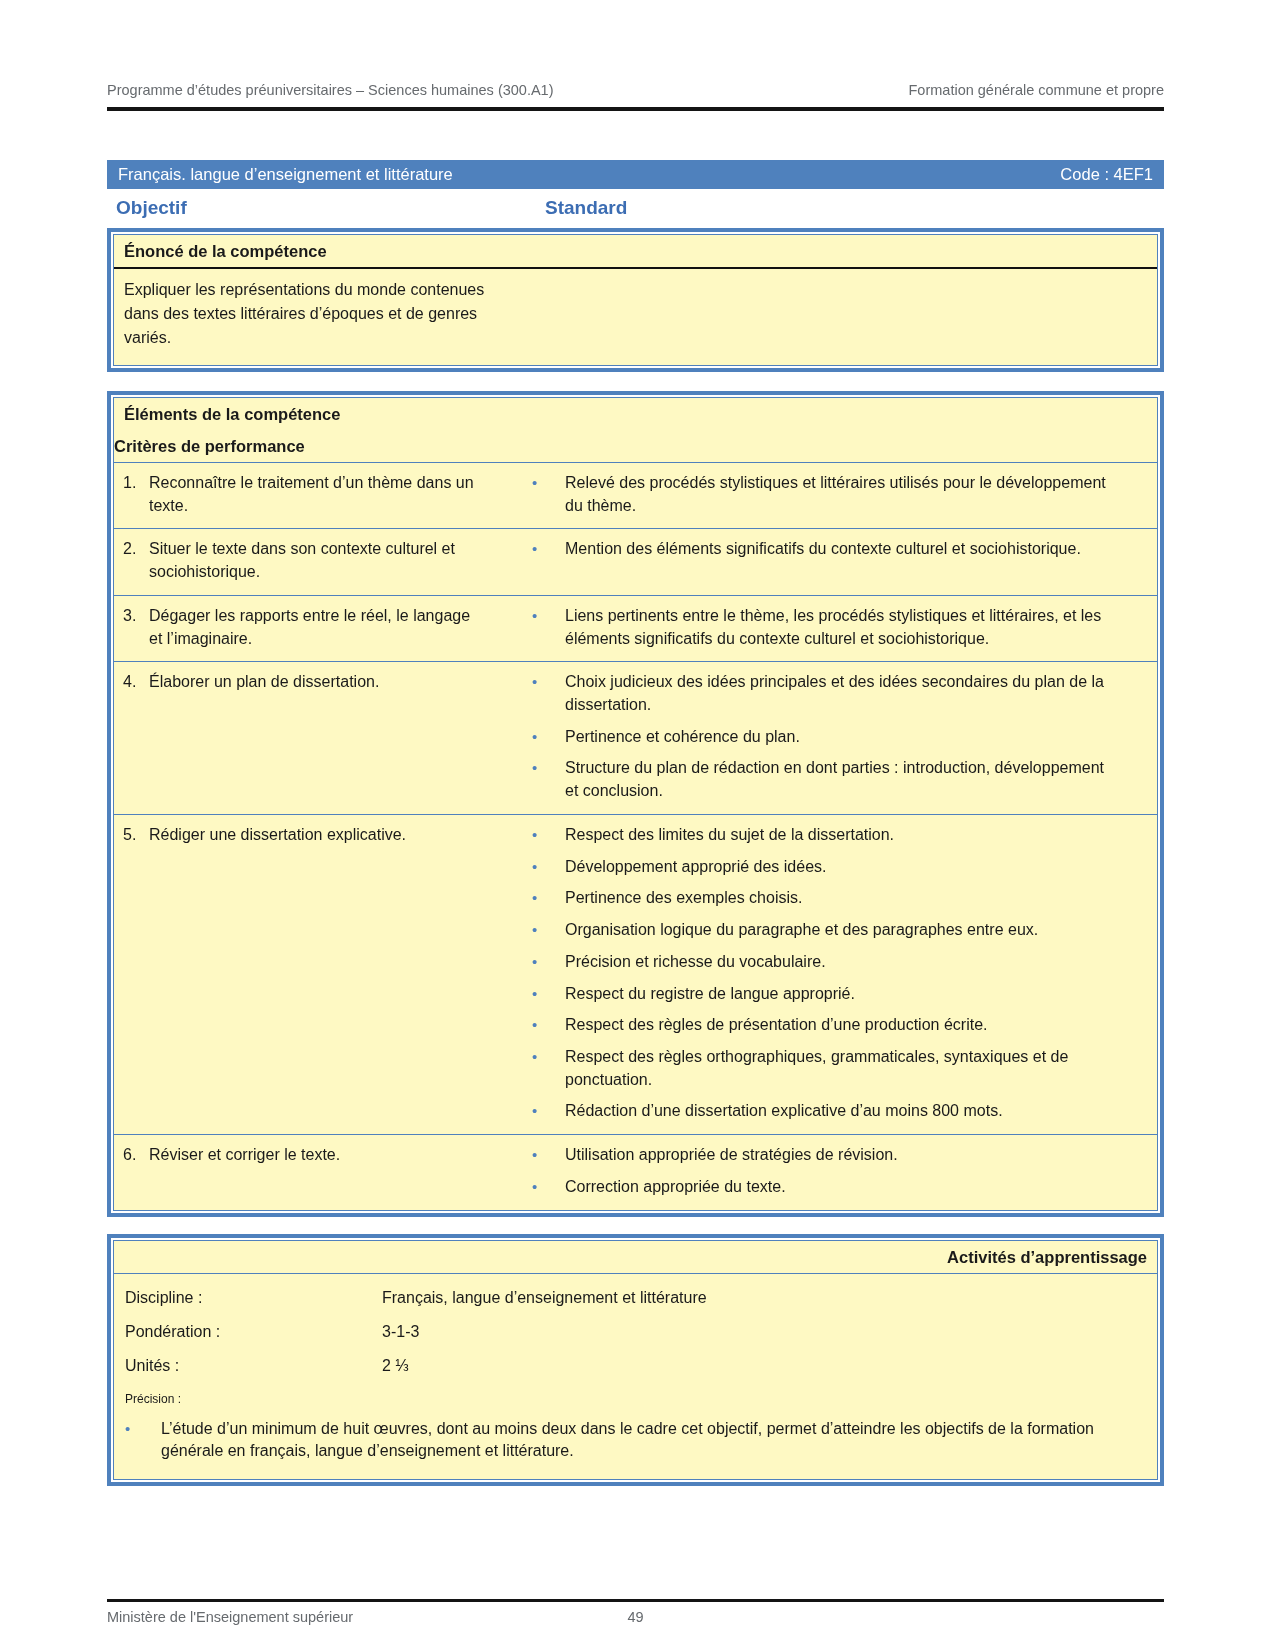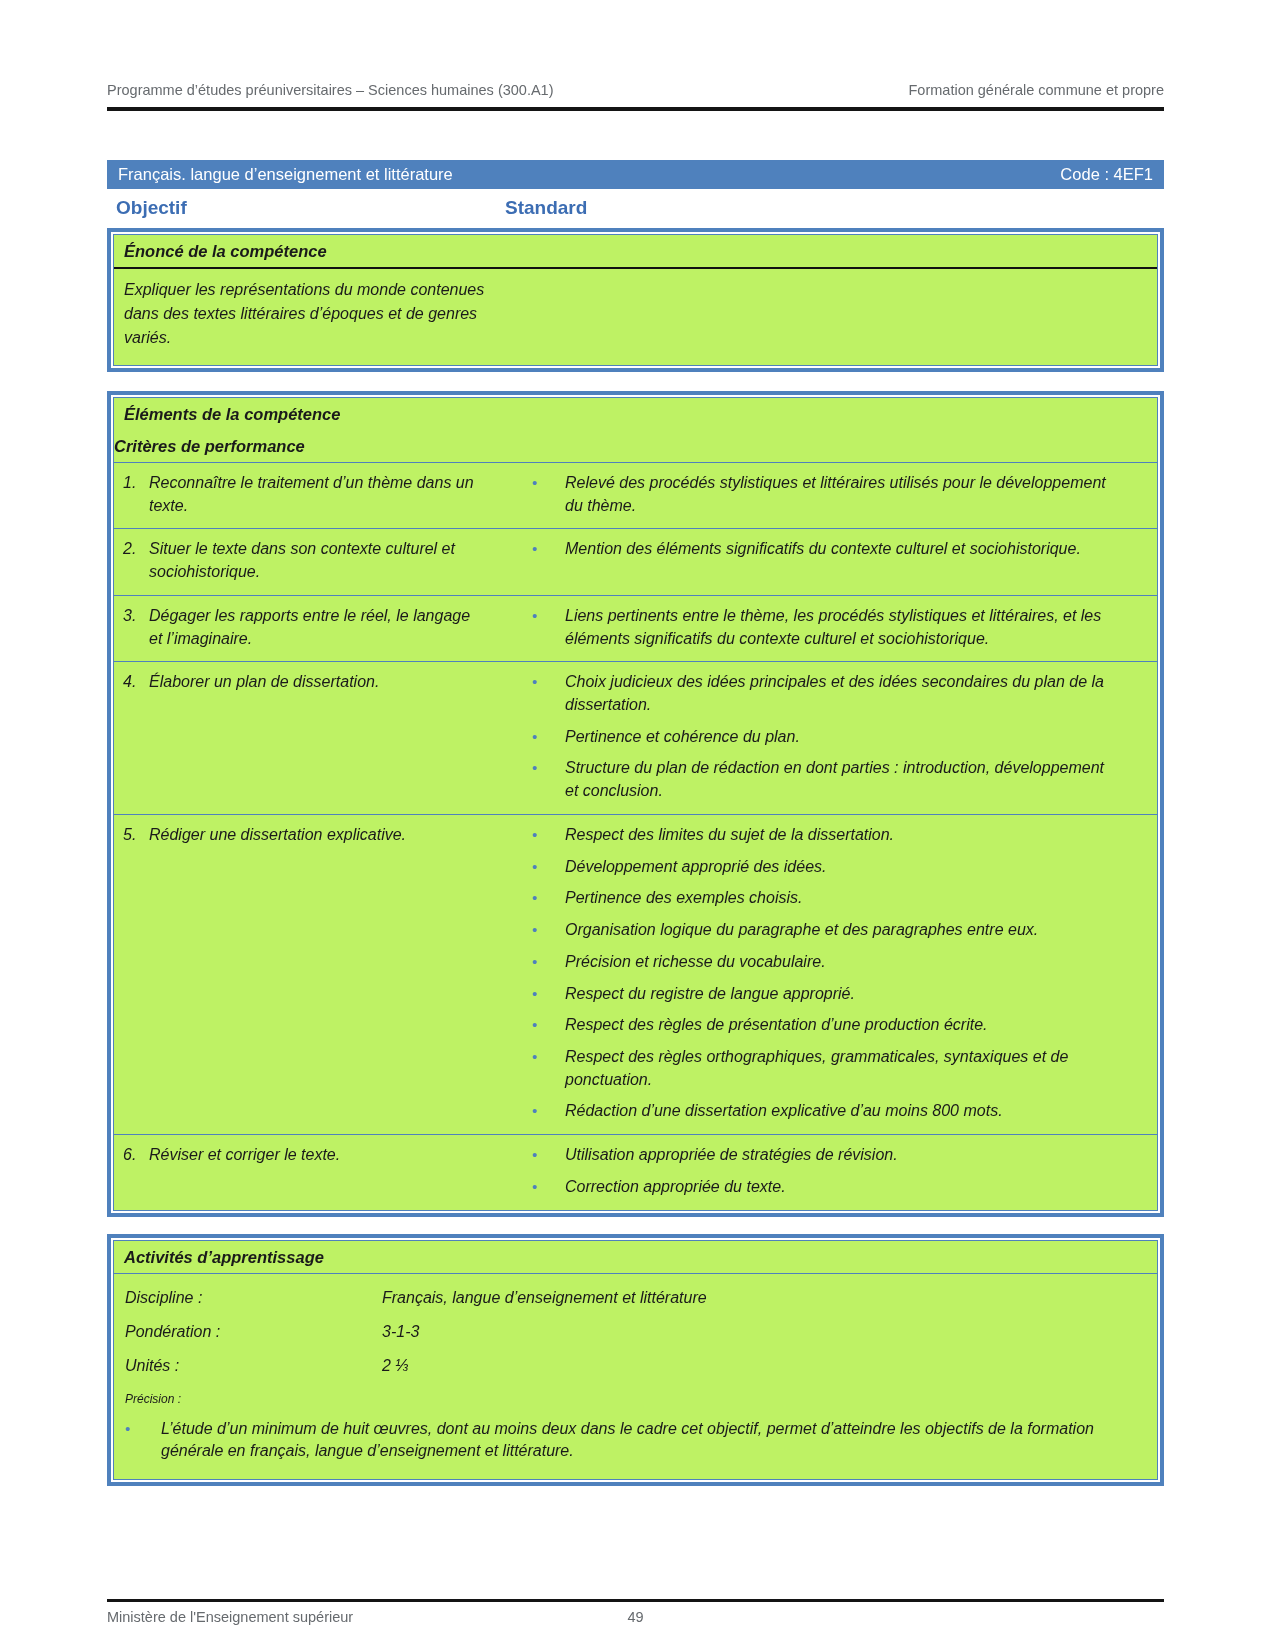--- a/index.html
+++ b/index.html
@@ -34,32 +34,32 @@
     display:flex; justify-content:space-between; align-items:center;
     height:29px; padding:0 11px; font-size:16.5px;gap:19px;
   }
 
   .col-heads { position:relative; height:34px; margin-top:5px; }
   .col-heads .colhead {
     font-weight:bold; font-size:19px; color:var(--headblue);
     position:absolute; top:3px;
   }
   .col-heads .objectif { left:9px; }
-  .col-heads .standard { left:398px; }
+  .col-heads .standard { left:438px; }
 
   
   .tbl { border:4px solid var(--accent); padding:2px; background:#fff; }
-  .tbl-inner { border:1px solid var(--accent); background:#bef264;font-style:italic; }
+  .tbl-inner { border:1px solid var(--accent); background:#fef9c3; }
 
   .tbl-head {
     font-weight:bold; font-size:16.5px;
     padding:7px 10px 6px;
   }
   .black-underline { border-bottom:2px solid #111; }
-  .blue-underline  { border-bottom:1px solid var(--accent); }
+  .blue-underline  { border-bottom:1px solid var(--accent);text-align:right; }
 
   
   .enonce-body {
     padding:9px 10px 15px; font-size:16px; line-height:1.5;
     width:385px;
   }
   .tbl-enonce { margin-bottom:19px; }
 
   
   .comp-headrow { display:flex; border-bottom:1px solid var(--accent);flex-direction:column; }

